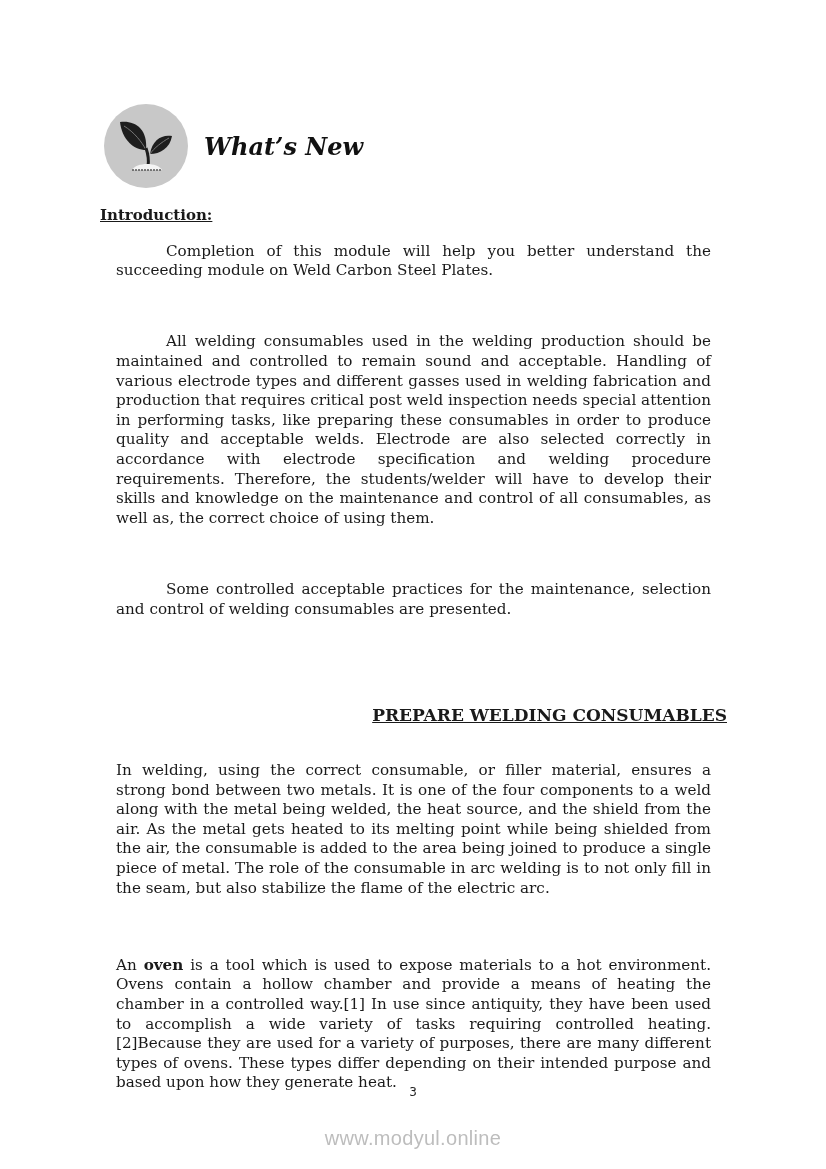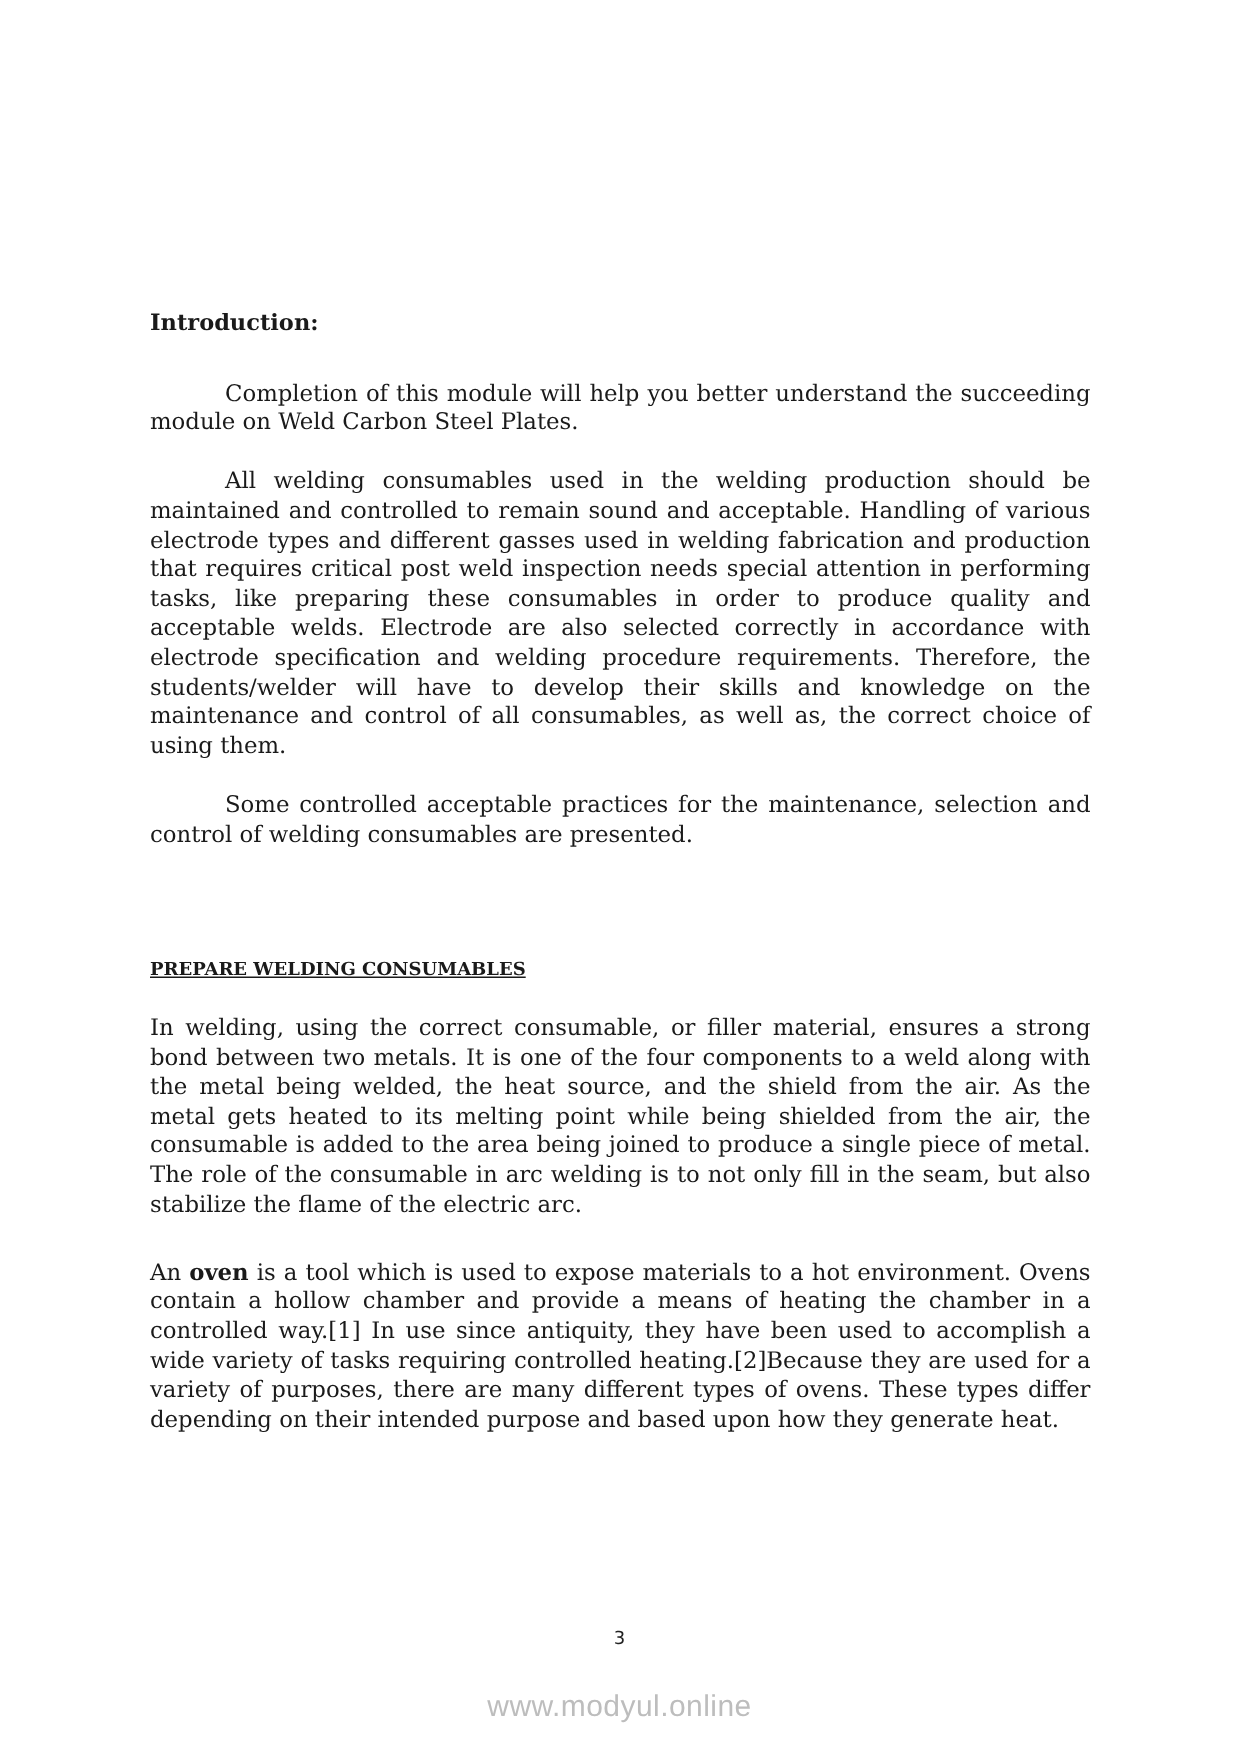--- a/index.html
+++ b/index.html
@@ -2,33 +2,47 @@
 <html><head>
 <meta charset="utf-8">
 <style>
   html, body { margin: 0; padding: 0; background: #ffffff; }
   body { width: 826px; height: 1169px; position: relative; overflow: hidden; }
   .page { position: absolute; left: 0; top: 0; width: 826px; height: 1169px; font-family: "DejaVu Serif", serif; color: #1a1a1a; }
   .header { position: absolute; left: 104px; top: 104px; height: 84px; display: flex; align-items: center; }
   .icon-circle { width: 84px; height: 84px; border-radius: 50%; background: #c8c8c8; display: flex; align-items: center; justify-content: center; }
   .header-title { margin-left: 16px; font-family: "DejaVu Serif", serif; font-weight: bold; font-style: italic; font-size: 24px; color: #111; }
   .content { position: absolute; left: 100px; top: 206px; width: 627px; font-size: 15.2px; line-height: 19.6px; text-align: justify; }
-  .intro-heading { font-weight: bold; font-size: 15px; margin: 0 0 27px 0; }
-  p { margin: 0; }
+  .intro-heading { font-weight: bold; text-decoration: underline; font-size: 15px; margin: 0 0 12px 0; }
+  p { margin: 16px; }
   .indent { text-indent: 50px; }
   .gap { height: 19.6px; }
-  .sec-heading { text-align: left; font-weight: bold; text-decoration: underline; font-size: 12px; margin: 0; }
+  .sec-heading { text-align: right; font-weight: bold; text-decoration: underline; font-size: 17px; margin: 0; }
   .page-number { position: absolute; left: 0; width: 826px; top: 1085px; text-align: center; font-family: "DejaVu Sans", sans-serif; font-size: 12px; color: #222; }
   .watermark { position: absolute; left: 0; width: 826px; top: 1127px; text-align: center; font-family: Liberation Sans, sans-serif; font-size: 20px; color: #bdbdbd; letter-spacing: 0.3px; }
 </style>
 </head>
 <body>
 
 <div class="page">
 
+  <div class="header">
+    <div class="icon-circle">
+      <svg width="64" height="60" viewBox="0 0 64 60">
+        <path d="M6 6 C20 4 34 12 32 34 C20 34 8 24 6 6 Z" fill="#1e1e1e"></path>
+        <path d="M10 10 C20 16 28 26 32 34" stroke="#777" stroke-width="1" fill="none"></path>
+        <path d="M58 20 C48 18 38 24 36 38 C46 38 56 32 58 20 Z" fill="#1e1e1e"></path>
+        <path d="M55 22 C48 26 40 32 36 38" stroke="#777" stroke-width="1" fill="none"></path>
+        <path d="M32 32 C34 38 35 44 34 50" stroke="#1e1e1e" stroke-width="3" fill="none"></path>
+        <path d="M18 54 C22 46 44 46 48 54 Z" fill="#f4f4f4"></path>
+        <line x1="18" y1="54" x2="48" y2="54" stroke="#555" stroke-width="1.5" stroke-dasharray="2,1"></line>
+      </svg>
+    </div>
+    <div class="header-title">What’s New</div>
+  </div>
 
   <div class="content">
     <div class="intro-heading">Introduction:</div>
     <p class="indent">Completion of this module will help you better understand the succeeding module on Weld Carbon Steel Plates.</p>
     <div class="gap"></div>
     <p class="indent">All welding consumables used in the welding production should be maintained and controlled to remain sound and acceptable. Handling of various electrode types and different gasses used in welding fabrication and production that requires critical post weld inspection needs special attention in performing tasks, like preparing these consumables in order to produce quality and acceptable welds. Electrode are also selected correctly in accordance with electrode specification and welding procedure requirements. Therefore, the students/welder will have to develop their skills and knowledge on the maintenance and control of all consumables, as well as, the correct choice of using them.</p>
     <div class="gap"></div>
     <p class="indent">Some controlled acceptable practices for the maintenance, selection and control of welding consumables are presented.</p>
     <div class="gap"></div>
     <div class="gap"></div>

